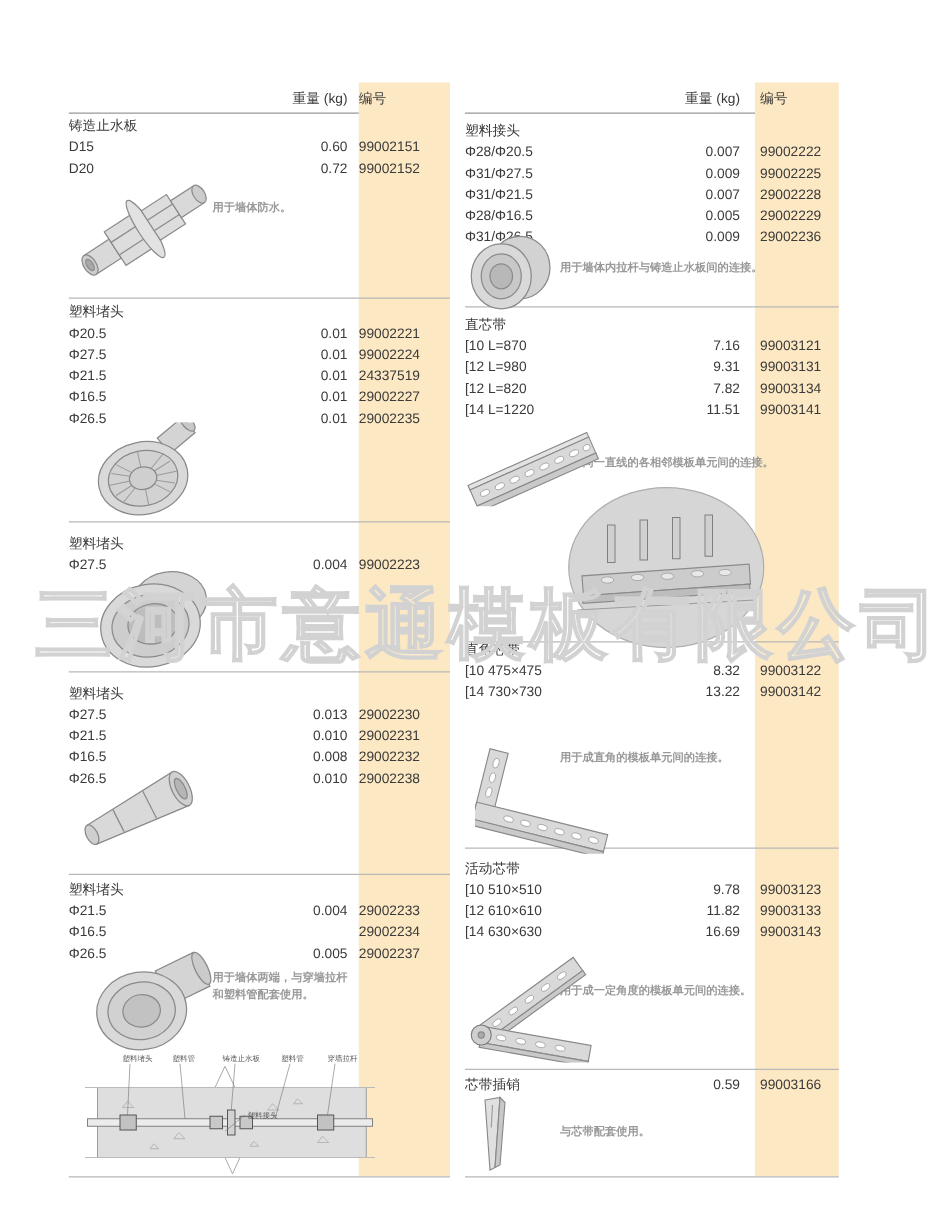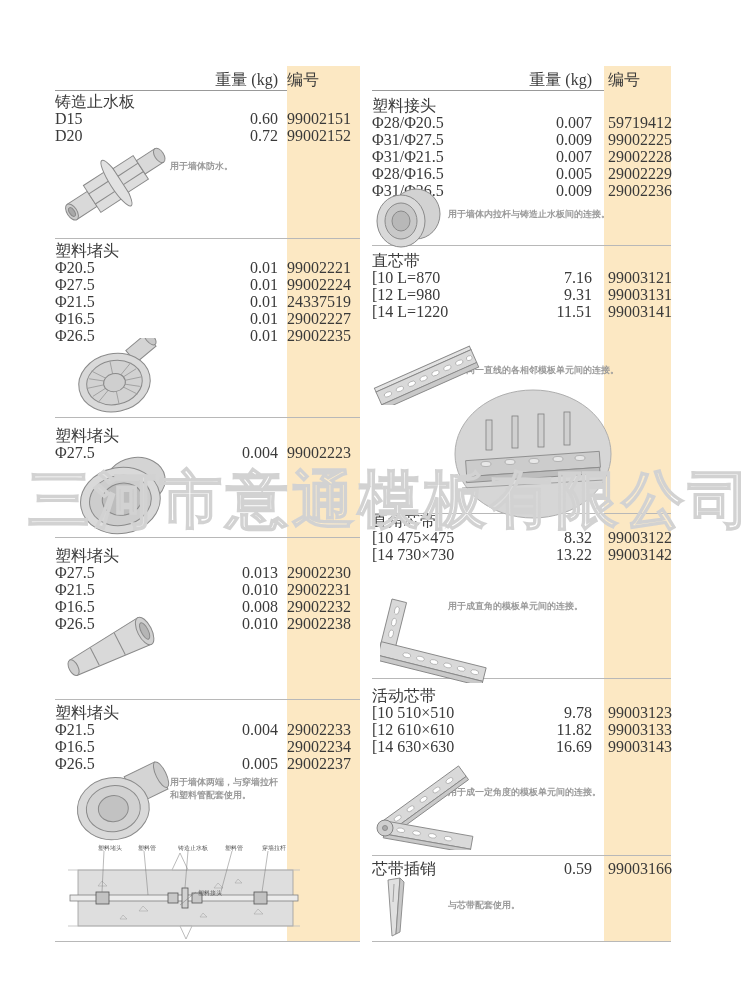--- a/index.html
+++ b/index.html
@@ -3,21 +3,21 @@
 <meta charset="utf-8">
 <style>
   html,body{margin:0;padding:0;background:#fff;}
   .page{position:relative;width:750px;height:983px;background:#ffffff;
         font-family:"Liberation Sans",sans-serif;color:#3a3a3a;overflow:hidden;}
   .strip{position:absolute;top:66px;height:875px;background:#fce8c3;}
   .strip.l{left:287px;width:73px;}
   .strip.r{left:604px;width:67px;}
   .hline{position:absolute;height:1px;background:#b8b8b8;}
   .hdrrule{position:absolute;height:1px;background:#999;}
-  .sec{position:absolute;font-size:16px;width:305px;font-family:Liberation Serif, serif;}
+  .sec{position:absolute;font-size:11px;width:305px;}
   .sec .row{position:relative;height:17px;line-height:17px;}
   .spec{position:absolute;left:0;white-space:nowrap;}
   .w{position:absolute;left:0;width:223px;text-align:right;}
   .c{position:absolute;left:232px;width:73px;text-align:left;}
   .sec.rcol{width:300px;}
   .sec.rcol .w{width:220px;}
   .sec.rcol .c{left:236px;width:67px;}
   .note{position:absolute;font-size:9px;color:#9a9a9a;white-space:nowrap;line-height:13px;font-weight:bold;}
   .dlabel{position:absolute;font-size:6px;color:#555;white-space:nowrap;line-height:7px;}
   .wm{position:absolute;left:28px;top:458px;font-size:62px;font-weight:bold;letter-spacing:4px;
@@ -166,21 +166,21 @@
   <div class="note" style="left:170px;top:776px">用于墙体两端，与穿墙拉杆</div>
   <div class="note" style="left:170px;top:789px">和塑料管配套使用。</div>
 
   <div class="sec rcol" style="left:372px;top:97px">
     <div class="row">
         <span class="spec">塑料接头</span>
       </div>
     <div class="row">
       <span class="spec">Φ28/Φ20.5</span>
       <span class="w">0.007</span>
-      <span class="c">59719412</span>
+      <span class="c">99002222</span>
     </div>
     <div class="row">
       <span class="spec">Φ31/Φ27.5</span>
       <span class="w">0.009</span>
       <span class="c">99002225</span>
     </div>
     <div class="row">
       <span class="spec">Φ31/Φ21.5</span>
       <span class="w">0.007</span>
       <span class="c">29002228</span>
@@ -204,20 +204,25 @@
       </div>
     <div class="row">
       <span class="spec">[10  L=870</span>
       <span class="w">7.16</span>
       <span class="c">99003121</span>
     </div>
     <div class="row">
       <span class="spec">[12  L=980</span>
       <span class="w">9.31</span>
       <span class="c">99003131</span>
+    </div>
+    <div class="row">
+      <span class="spec">[12  L=820</span>
+      <span class="w">7.82</span>
+      <span class="c">99003134</span>
     </div>
     <div class="row">
       <span class="spec">[14  L=1220</span>
       <span class="w">11.51</span>
       <span class="c">99003141</span>
     </div>
   </div>
   <div class="note" style="left:448px;top:364px">用于同一直线的各相邻模板单元间的连接。</div>
 
   <div class="sec rcol" style="left:372px;top:512px">

